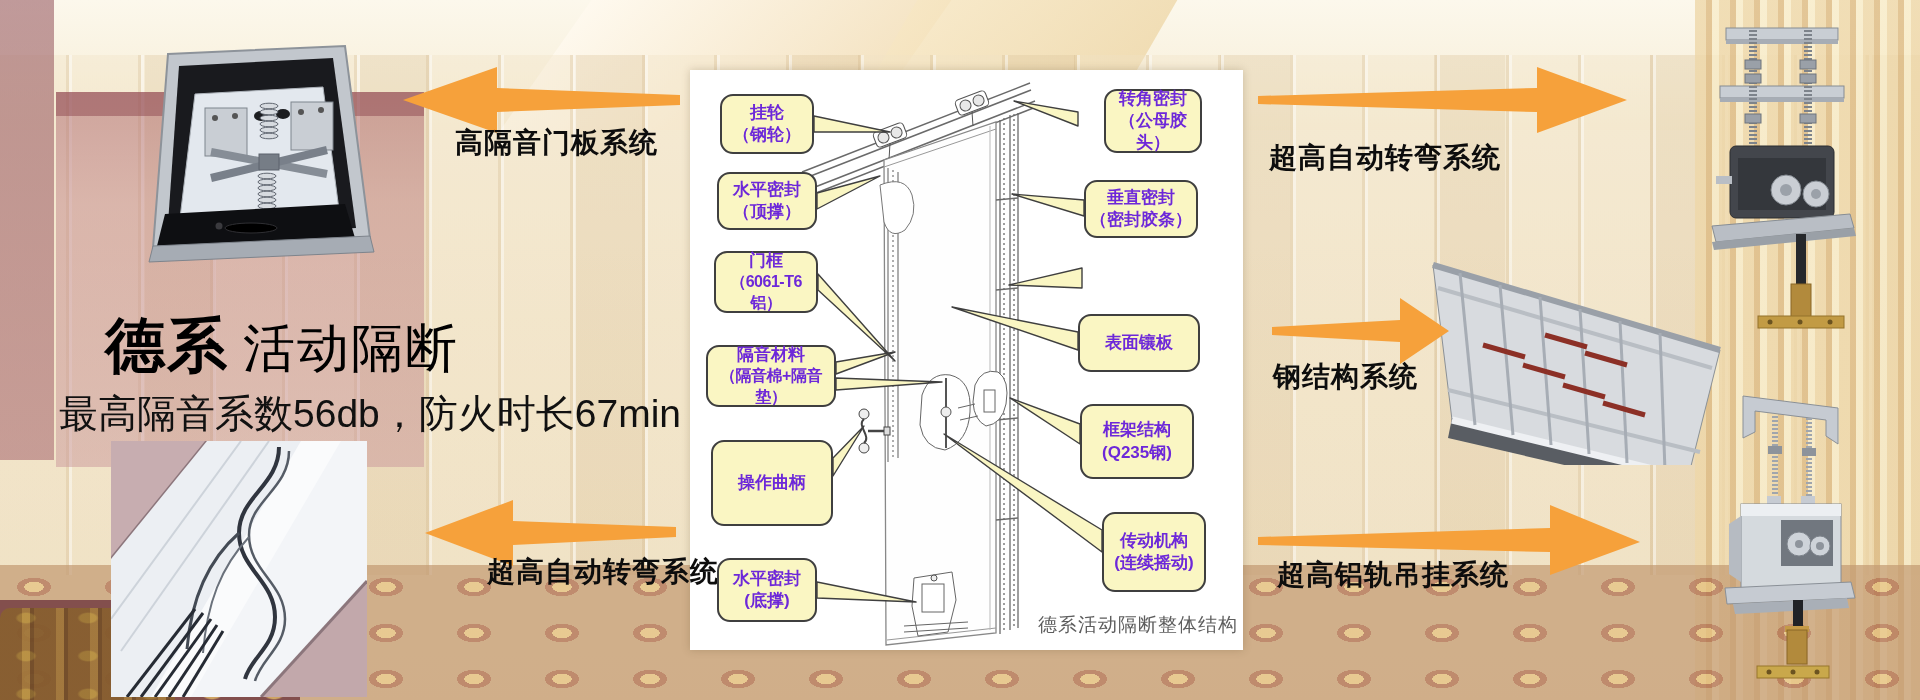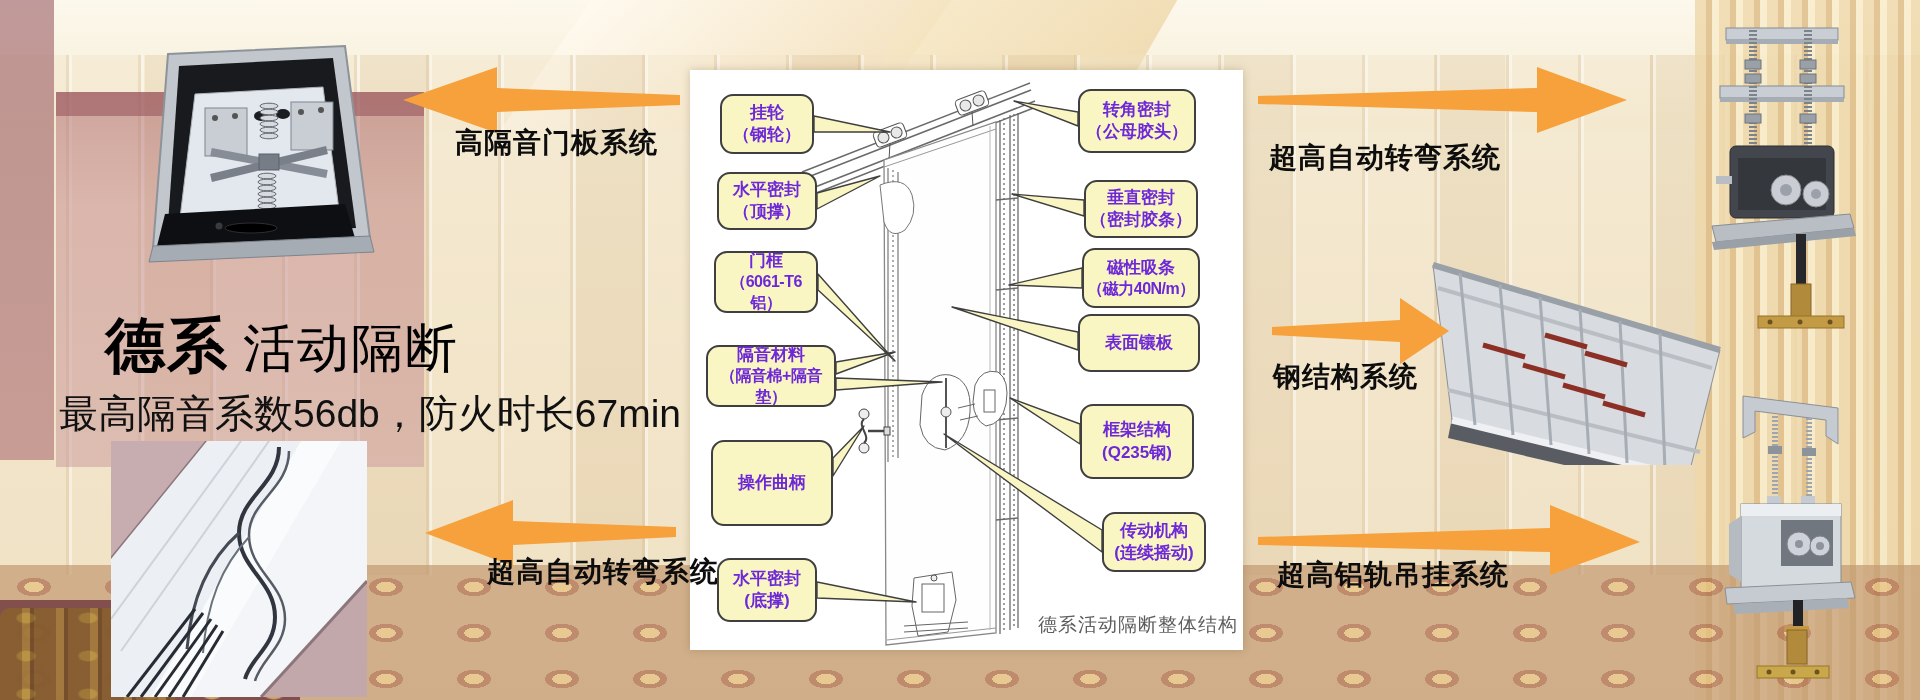--- a/index.html
+++ b/index.html
@@ -348,40 +348,36 @@
   </div>
   <div class="callout" style="left:711px;top:440px;width:122px;height:86px;">
     <span>操作曲柄</span>
     <span></span>
   </div>
   <div class="callout" style="left:717px;top:558px;width:100px;height:64px;">
     <span>水平密封</span>
     <span>(底撑)</span>
   </div>
 
-  <div class="callout" style="left:1078px;top:89px;width:118px;height:64px;">
+  <div class="callout" style="left:1104px;top:89px;width:98px;height:64px;">
     <span>转角密封</span>
     <span>（公母胶头）</span>
   </div>
   <div class="callout" style="left:1084px;top:180px;width:114px;height:58px;">
     <span>垂直密封</span>
     <span>（密封胶条）</span>
   </div>
-  <div class="callout" style="left:1082px;top:248px;width:118px;height:60px;">
-    <span>磁性吸条</span>
-    <span class="tight">（磁力40N/m）</span>
-  </div>
   <div class="callout" style="left:1078px;top:314px;width:122px;height:58px;">
     <span>表面镶板</span>
     <span></span>
   </div>
   <div class="callout" style="left:1080px;top:404px;width:114px;height:75px;">
     <span>框架结构</span>
     <span>(Q235钢)</span>
   </div>
-  <div class="callout" style="left:1102px;top:512px;width:104px;height:60px;">
+  <div class="callout" style="left:1102px;top:512px;width:104px;height:80px;">
     <span>传动机构</span>
     <span>(连续摇动)</span>
   </div>
 
   <div class="diagram-caption">德系活动隔断整体结构</div>
 
 </div>
 
 </body></html>

